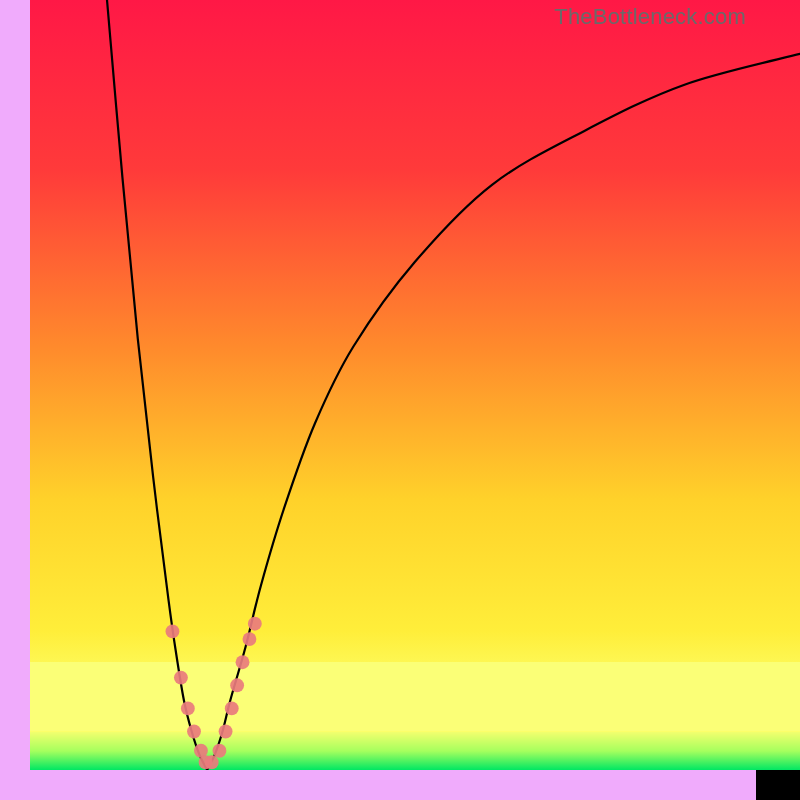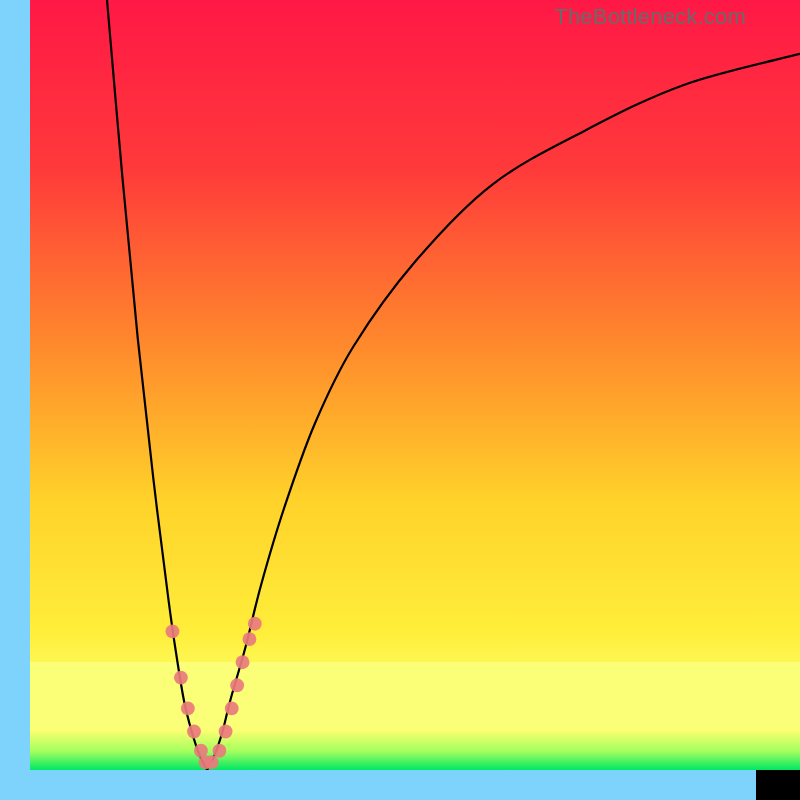--- a/index.html
+++ b/index.html
@@ -8,21 +8,21 @@
     width: 800px;
     height: 800px;
     overflow: hidden;
     background: #000;
     font-family: Arial, Helvetica, sans-serif;
   }
   .frame {
     position: relative;
     width: 756px;
     height: 800px;
-    background: #7dd3fc;
+    background: #f0abfc;
   }
   .plot {
     position: absolute;
     left: 30px;
     top: 0;
     width: 770px;
     height: 770px;
     overflow: hidden;
   }
   .gradient {

